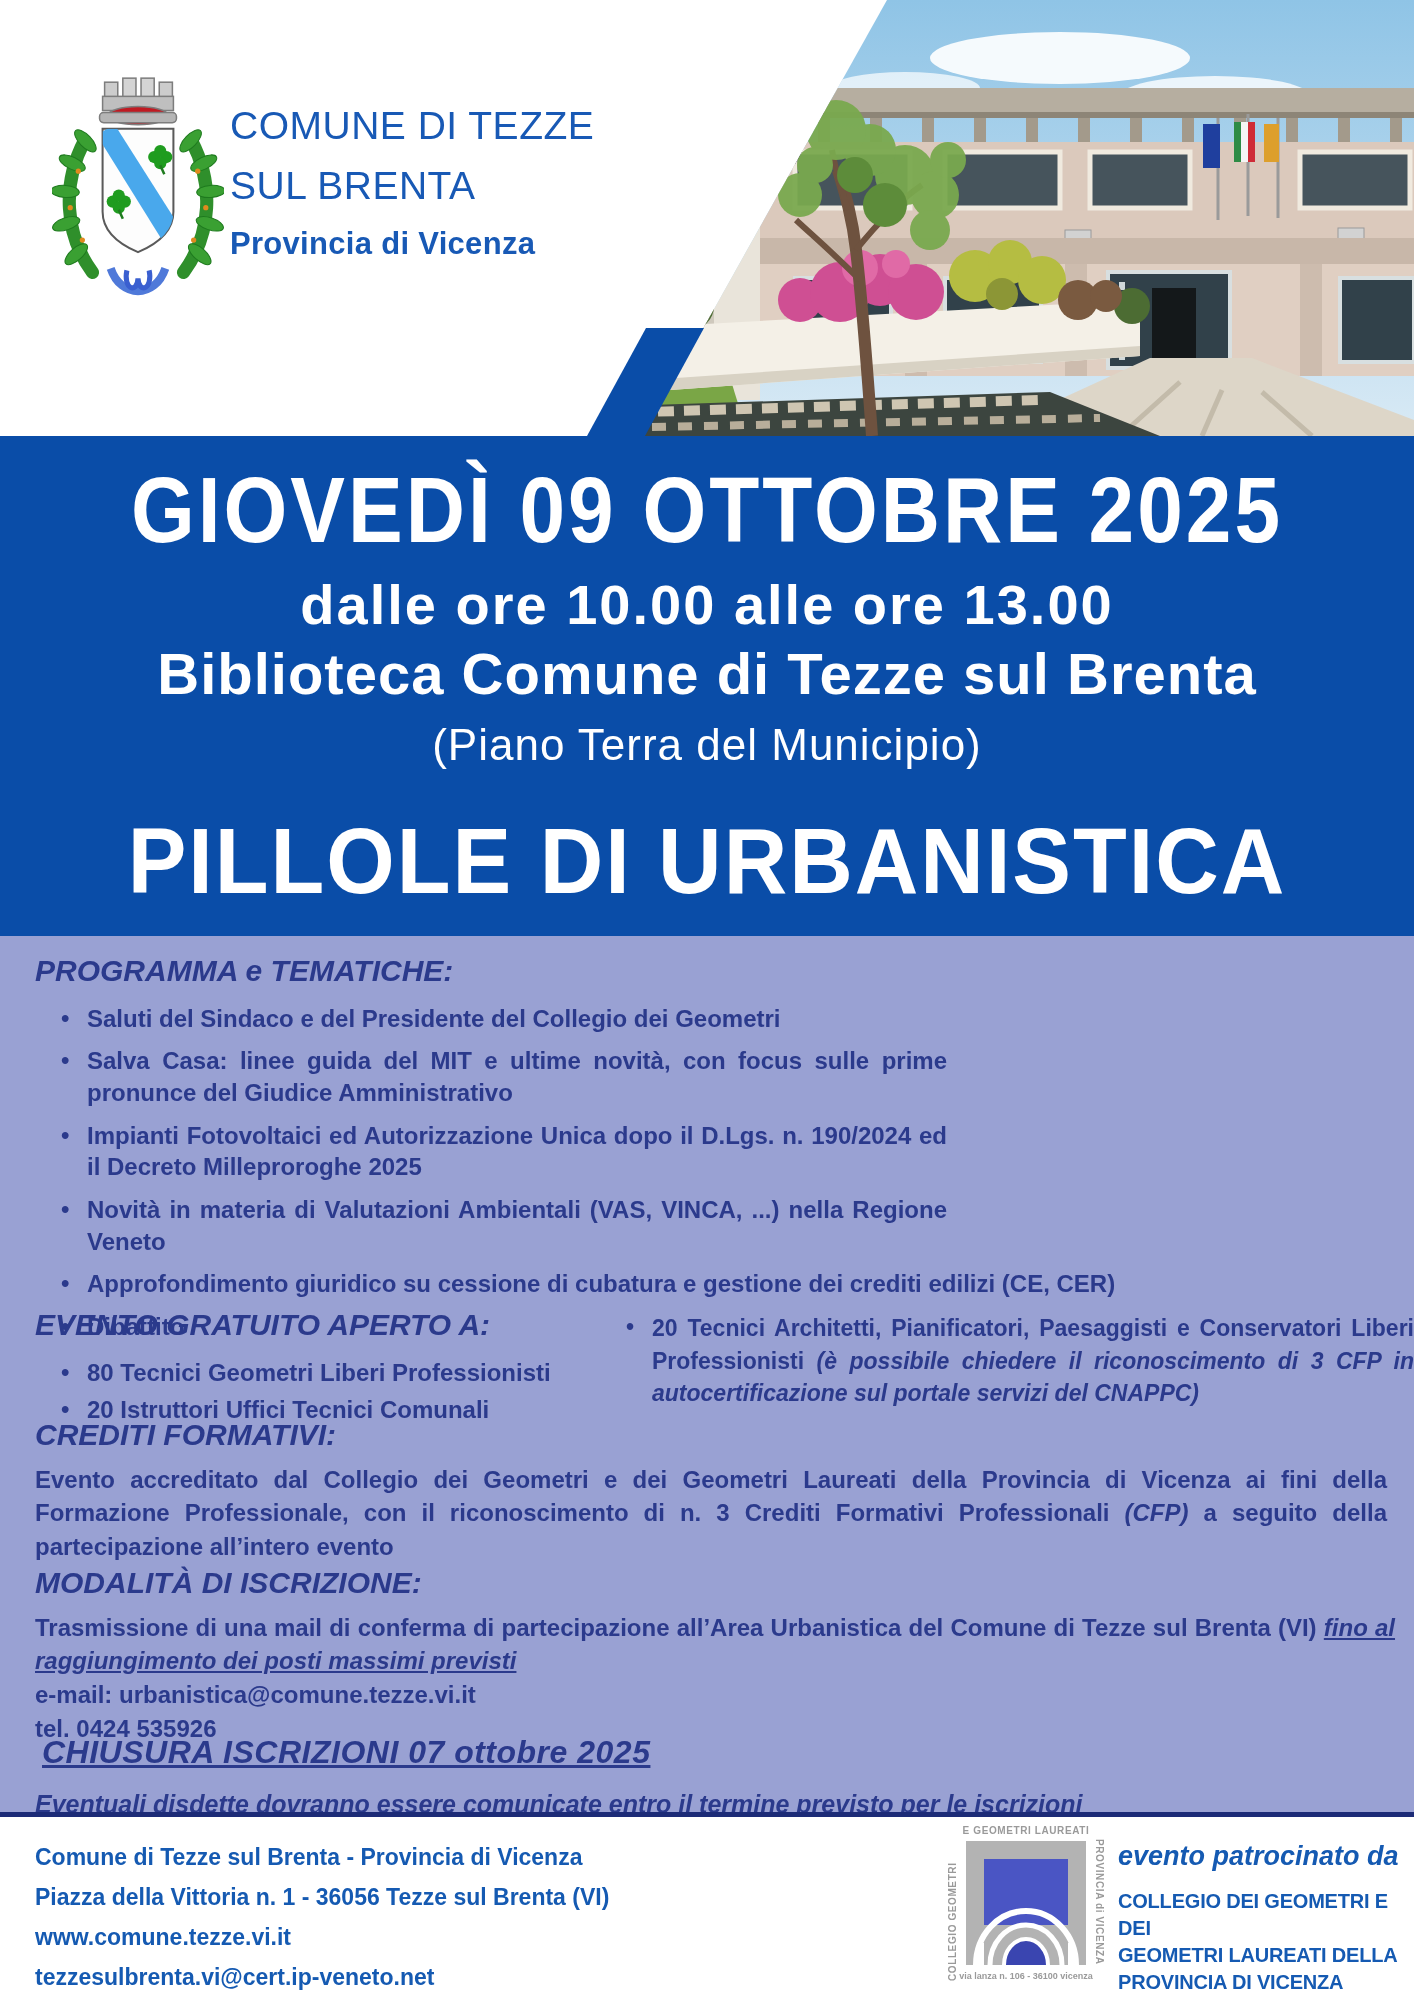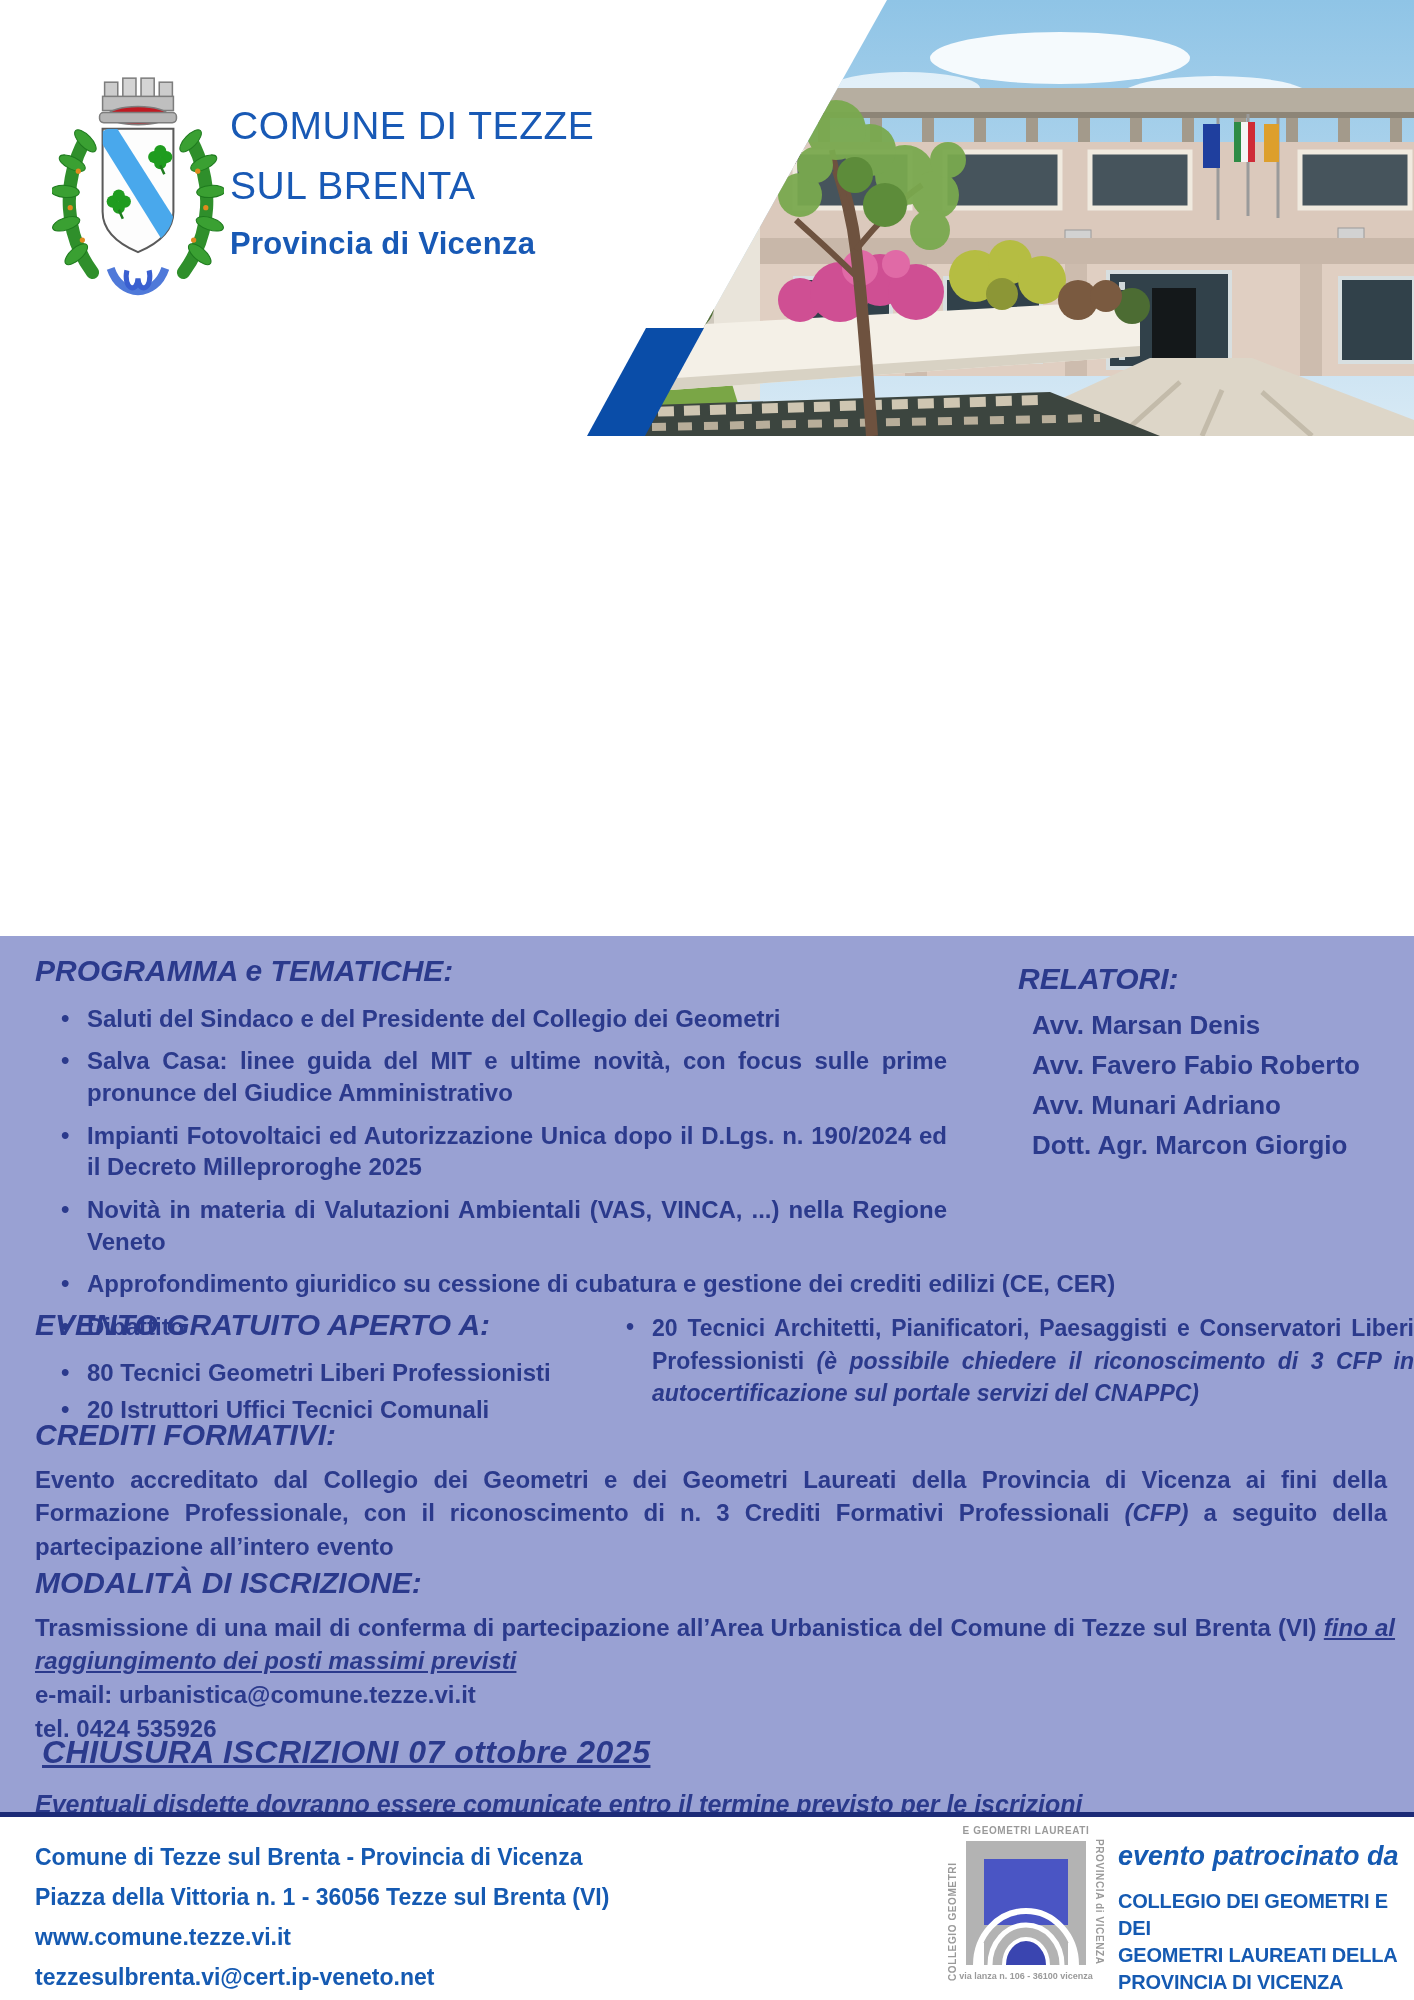--- a/index.html
+++ b/index.html
@@ -257,44 +257,42 @@
         </g>
         <g fill="#5d8c3a">
           <circle cx="885" cy="205" r="22"></circle>
             <circle cx="855" cy="175" r="18"></circle>
         </g>
       </svg>
     </div>
     <div class="accent"></div>
   </header>
 
+  <section class="band">
+    <div class="band-date">GIOVEDÌ 09 OTTOBRE 2025</div>
+    <div class="band-time">dalle ore 10.00 alle ore 13.00</div>
+    <div class="band-venue">Biblioteca Comune di Tezze sul Brenta</div>
+    <div class="band-venue2">(Piano Terra del Municipio)</div>
+    <div class="band-title">PILLOLE DI URBANISTICA</div>
+  </section>
 
   <section class="info">
 
     <div class="prog">
       <h3 class="sect">PROGRAMMA e TEMATICHE:</h3>
       <ul class="blist">
         <li>Saluti del Sindaco e del Presidente del Collegio dei Geometri</li>
         <li>Salva Casa: linee guida del MIT e ultime novità, con focus sulle prime pronunce del Giudice Amministrativo</li>
         <li>Impianti Fotovoltaici ed Autorizzazione Unica dopo il D.Lgs. n. 190/2024 ed il Decreto Milleproroghe 2025</li>
         <li>Novità in materia di Valutazioni Ambientali (VAS, VINCA, ...) nella Regione Veneto</li>
         <li class="wide">Approfondimento giuridico su cessione di cubatura e gestione dei crediti edilizi (CE, CER)</li>
         <li>Dibattito</li>
       </ul>
     </div>
 
-    <div class="relatori">
-      <h3 class="sect">RELATORI:</h3>
-      <div class="names">
-        <div class="name">Avv. Marsan Denis</div>
-        <div class="name">Avv. Favero Fabio Roberto</div>
-        <div class="name">Avv. Munari Adriano</div>
-        <div class="name">Dott. Agr. Marcon Giorgio</div>
-      </div>
-    </div>
 
     <div class="evento">
       <h3 class="sect">EVENTO GRATUITO APERTO A:</h3>
       <ul class="blist">
         <li>80 Tecnici Geometri Liberi Professionisti</li>
         <li>20 Istruttori Uffici Tecnici Comunali</li>
       </ul>
     </div>
 
     <div class="evento-right">

